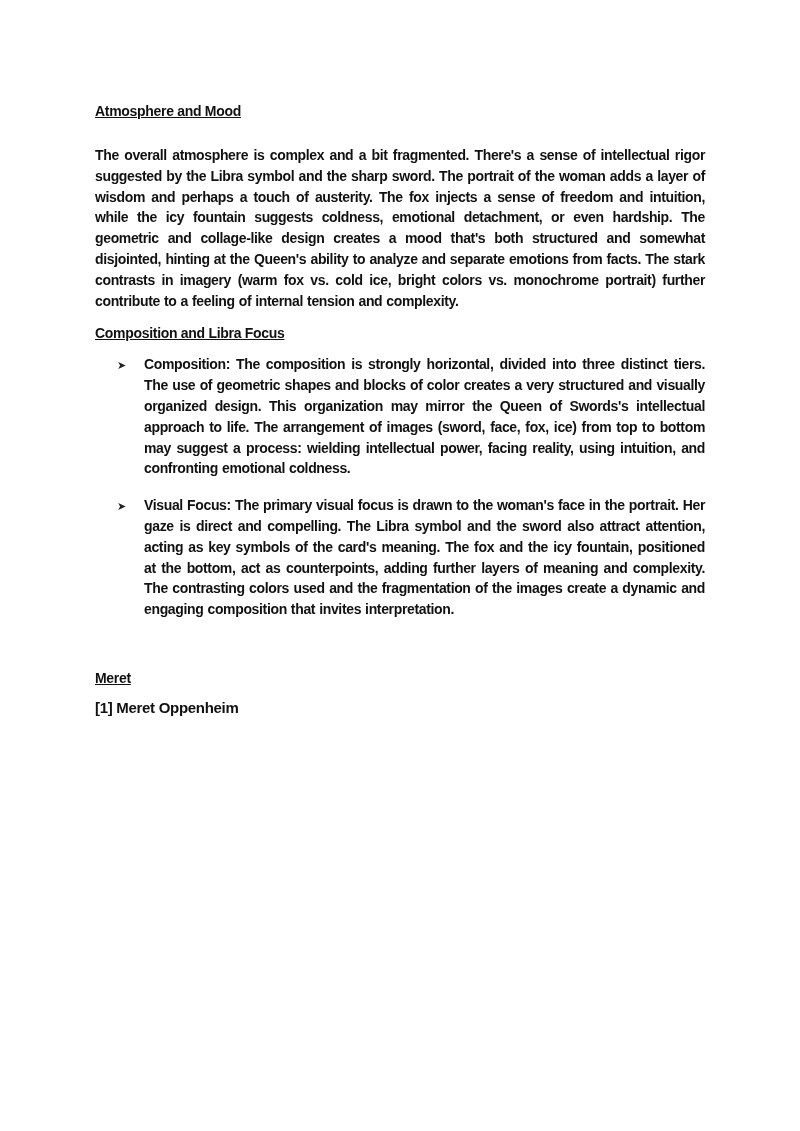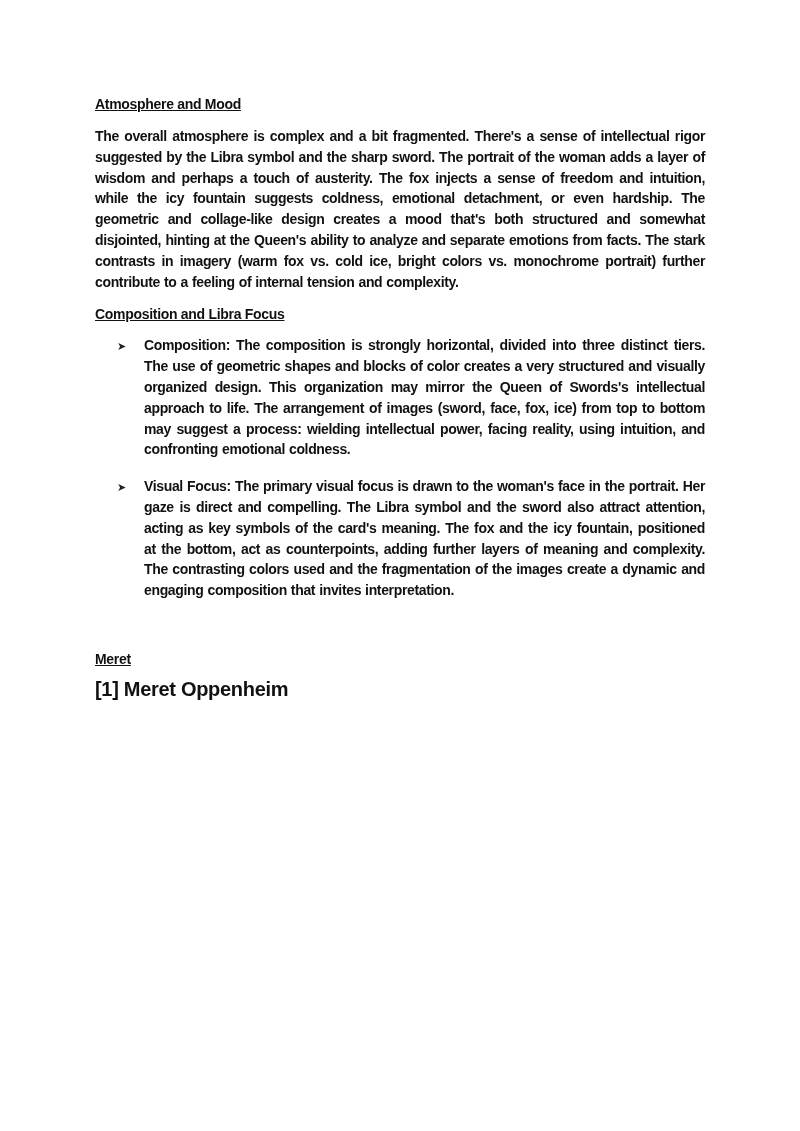--- a/index.html
+++ b/index.html
@@ -3,43 +3,43 @@
   <meta charset="utf-8">
   <style>
     html, body { margin: 0; padding: 0; background: #ffffff; }
     body { width: 800px; height: 1131px; position: relative; overflow: hidden; }
     .page {
       position: absolute; left: 0; top: 0; width: 800px; height: 1131px;
       background: #ffffff; color: #111111;
       font-family: "Liberation Sans", sans-serif;
     }
     .content {
-      position: absolute; left: 95px; top: 94px; width: 610px;
+      position: absolute; left: 95px; top: 101px; width: 610px;
     }
     .heading {
       font-size: 14px; font-weight: bold; text-decoration: underline;
       line-height: 20px; margin: 0;
       letter-spacing: -0.3px;
     }
     .para {
       font-size: 14px; font-weight: bold; line-height: 20.8px;
       text-align: justify; margin: 0; letter-spacing: -0.35px;
       word-spacing: 0.5px;
     }
     .h1 { margin-top: 0; }
-    .p1 { margin-top: 12px; }
+    .p1 { margin-top: 24px; }
     .h2 { margin-top: 12px; }
     .bullets { list-style: none; margin: 11px 0 0 0; padding: 0; }
     .bullet { position: relative; padding-left: 49px; margin-bottom: 16px; }
     .bullet .arrow {
       position: absolute; left: 22px; top: 1px; font-size: 11px; line-height: 20px;
       font-weight: normal; color: #222;
     }
     .h3 { margin-top: 48px; }
-    .remark-item { margin-top: 10px; font-size: 20px; font-weight: bold; line-height: 20px; letter-spacing: -0.3px; }
+    .remark-item { margin-top: 10px; font-size: 15px; font-weight: bold; line-height: 20px; letter-spacing: -0.3px; }
   </style>
 </head>
 <body>
 
 <div class="page">
   <div class="content">
 
     <p class="heading h1">Atmosphere and Mood</p>
     <p class="para p1">The overall atmosphere is complex and a bit fragmented. There's a sense of intellectual rigor suggested by the Libra symbol and the sharp sword. The portrait of the woman adds a layer of wisdom and perhaps a touch of austerity. The fox injects a sense of freedom and intuition, while the icy fountain suggests coldness, emotional detachment, or even hardship. The geometric and collage-like design creates a mood that's both structured and somewhat disjointed, hinting at the Queen's ability to analyze and separate emotions from facts. The stark contrasts in imagery (warm fox vs. cold ice, bright colors vs. monochrome portrait) further contribute to a feeling of internal tension and complexity.</p>
 

